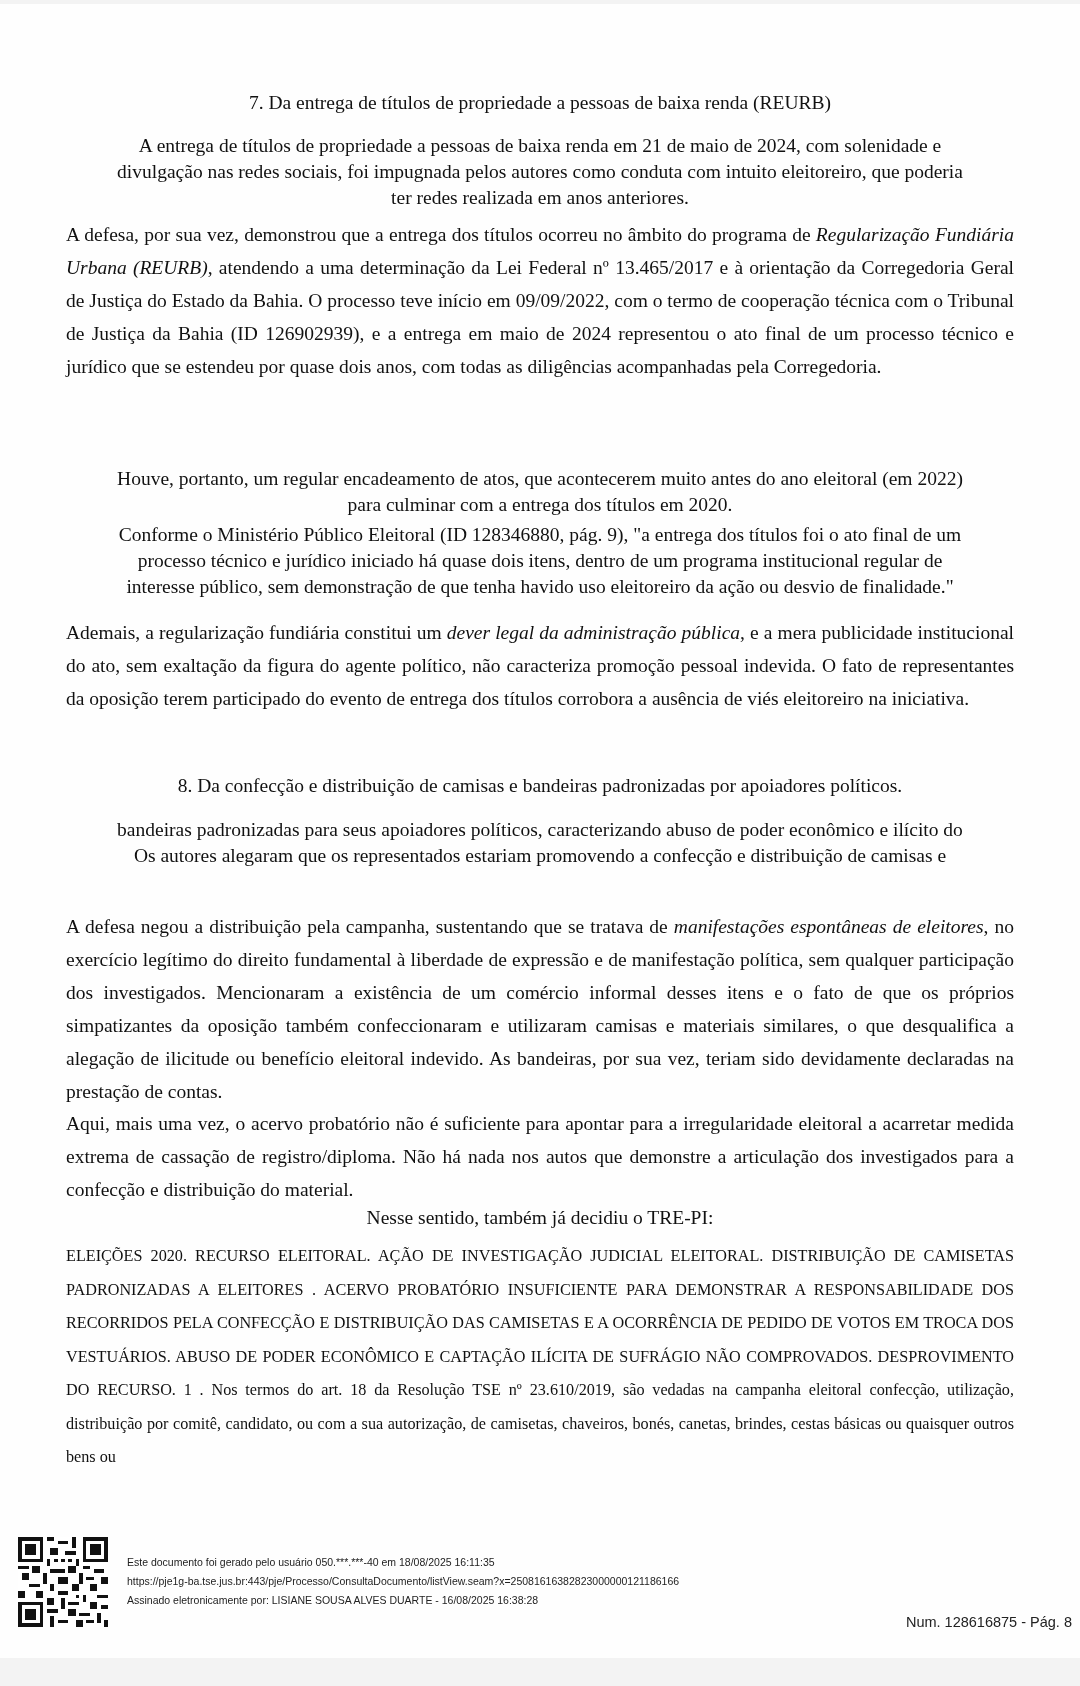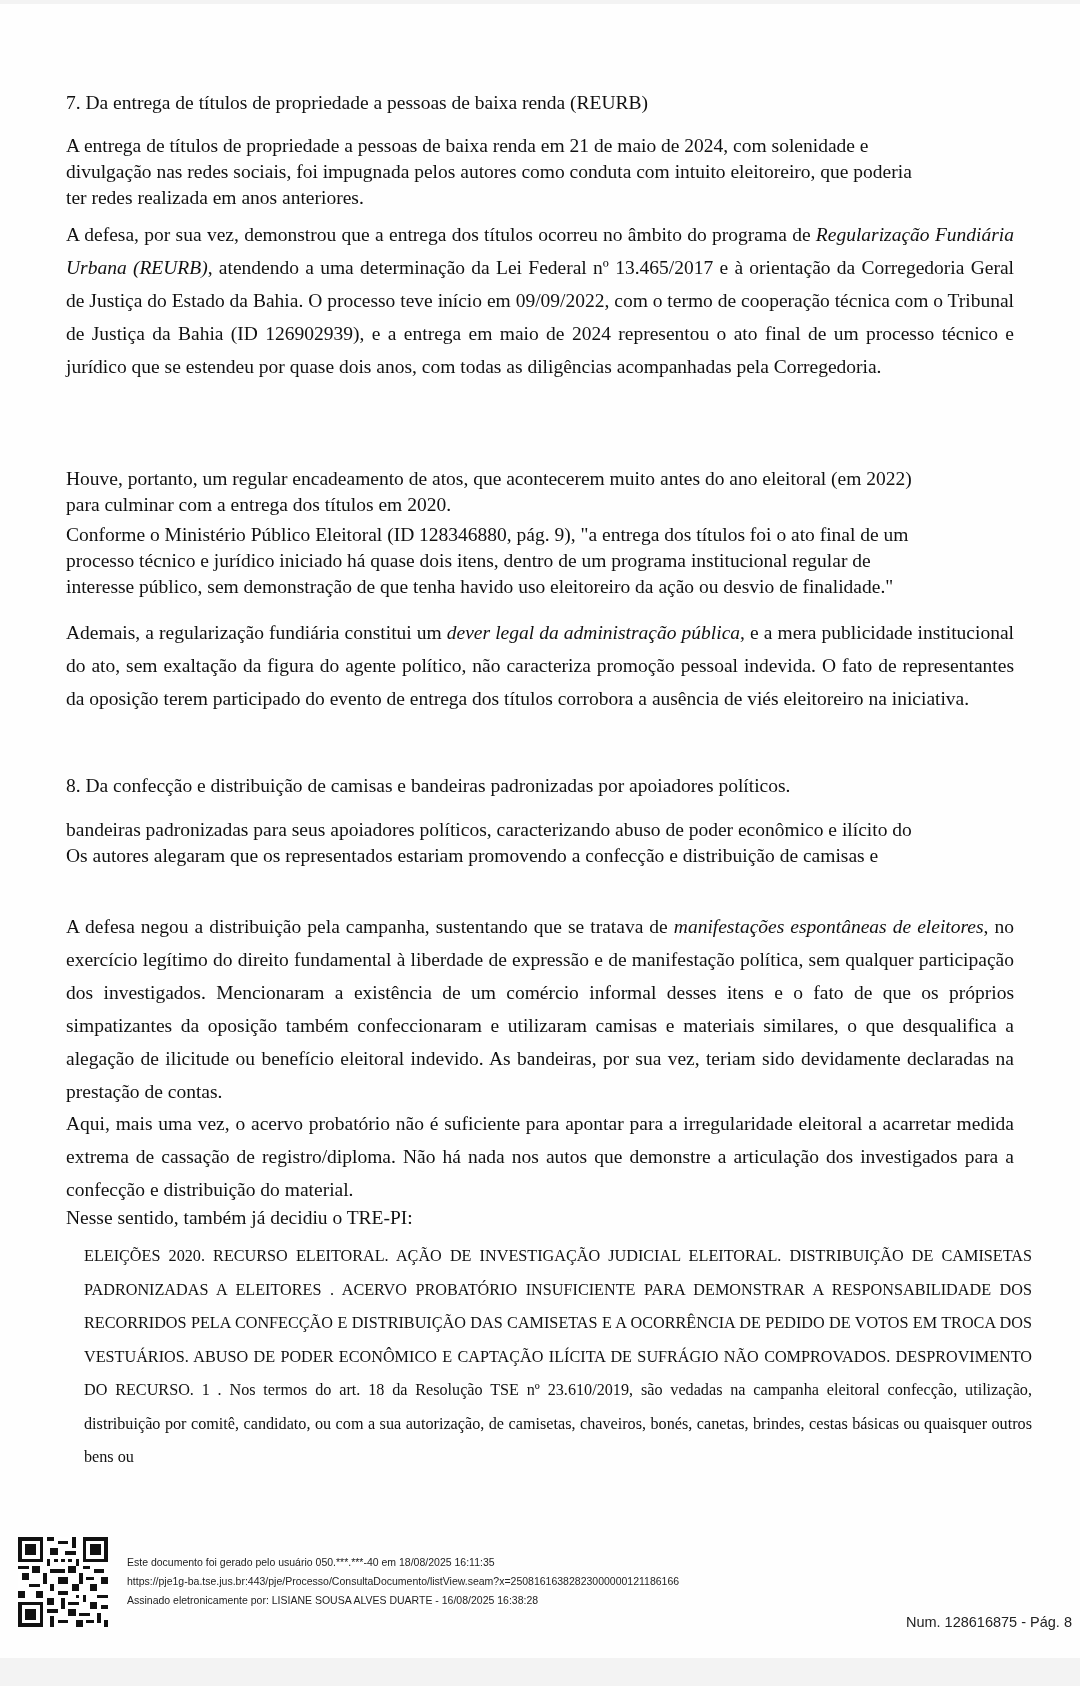--- a/index.html
+++ b/index.html
@@ -6,23 +6,23 @@
   body {
     width: 1080px; height: 1686px; position: relative; overflow: hidden;
     background: #fefefe;
     font-family: "Liberation Serif", "DejaVu Serif", serif;
     color: #111;
   }
   .topbar { position: absolute; left: 0; top: 0; width: 1080px; height: 4px; background: #f3f3f3; }
   .bottombar { position: absolute; left: 0; top: 1658px; width: 1080px; height: 28px; background: #f3f3f3; }
   .page { position: absolute; left: 66px; top: 90px; width: 948px; }
   p { margin: 0; }
-  .t { font-size: 19.5px; line-height: 26px; }
+  .t { font-size: 19.5px; line-height: 26px; text-align: center; }
   .tj { font-size: 19.5px; line-height: 33px; text-align: justify; }
-  .ementa { font-size: 16.2px; line-height: 33.5px; text-align: justify; margin-left: 18px; }
+  .ementa { font-size: 16.2px; line-height: 33.5px; text-align: justify; }
   .abs { position: absolute; left: 0; width: 948px; }
   i { font-style: italic; }
   .footer-text { position: absolute; left: 127px; top: 1553px; font-family: "Liberation Sans", "DejaVu Sans", sans-serif; font-size: 10.5px; line-height: 19px; color: #222; }
   .pagenum { position: absolute; right: 8px; top: 1614px; font-family: "Liberation Sans", "DejaVu Sans", sans-serif; font-size: 14.5px; color: #222; text-align: center; }
   .qr { position: absolute; left: 18px; top: 1537px; width: 90px; height: 90px; }
 </style>
 </head>
 <body>
 
 <div class="topbar"></div>

